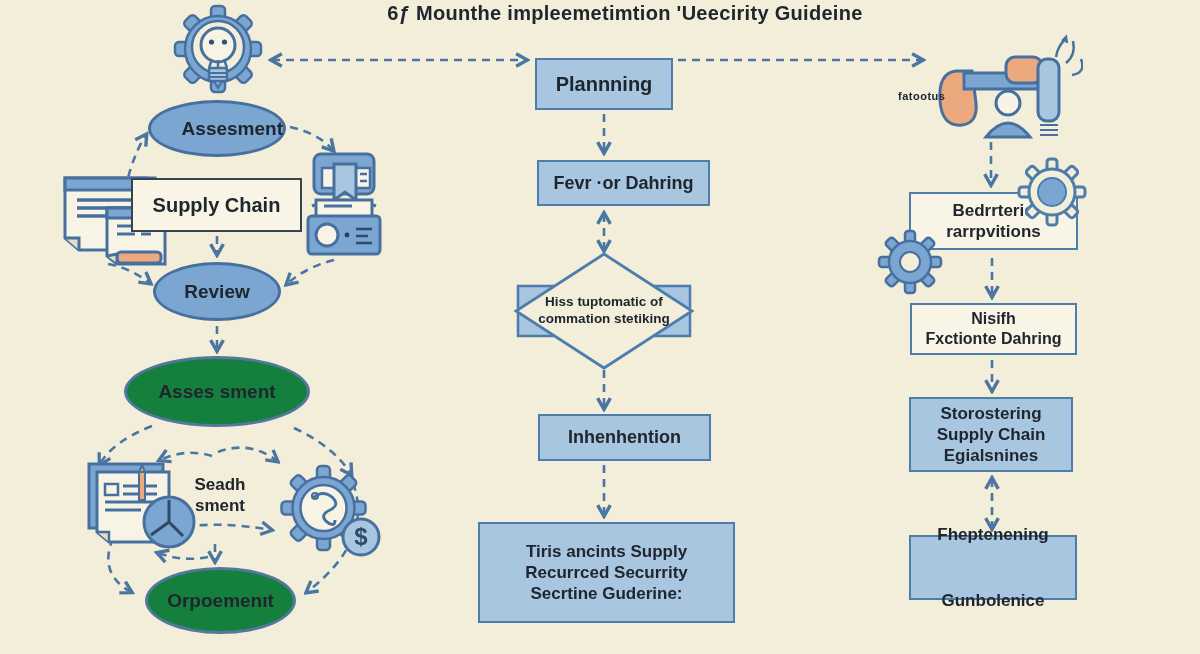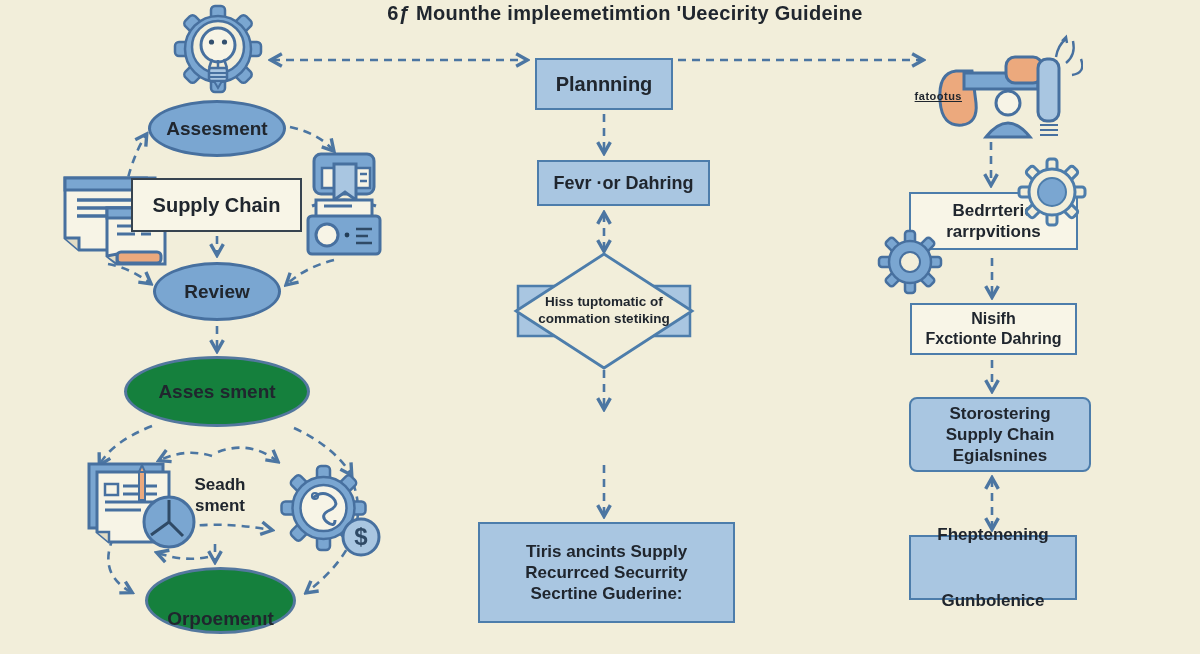--- a/index.html
+++ b/index.html
@@ -83,21 +83,21 @@
         <circle cx="43.5" cy="40" r="2.6" fill="#33506f"></circle>
         <circle cx="56.5" cy="40" r="2.6" fill="#33506f"></circle>
         <path d="M44,57 L41,66 M50,58 V67 M56,57 L59,66" stroke="#47709f" stroke-width="2.5" fill="none"></path>
         <rect x="41" y="66" width="18" height="13" rx="2" fill="#a9c6e1" stroke="#47709f" stroke-width="2.5"></rect>
         <path d="M41,71 H59 M41,75 H59" stroke="#47709f" stroke-width="2"></path>
         <path d="M46,79 L50,86 L54,79 Z" fill="#7aa6d1" stroke="#47709f" stroke-width="2"></path>
       </g>
     </svg>
   </div>
 
-  <div class="abs node ellipse ell-blue fs19" style="left:148px;top:100px;width:138px;height:57px;">
+  <div class="abs node ellipse ell-blue fs19" style="left:148px;top:100px;width:138px;height:57px;align-items:flex-end;">
     <div>Assesment</div>
   </div>
 
   <div class="abs" style="left:55px;top:166px;">
     <svg width="120" height="104" viewBox="0 0 120 104">
       <g stroke="#47709f" stroke-width="3" fill="#f7f4e6">
         <path d="M10,12 H92 L100,20 V84 H24 L10,72 Z" fill="#f7f4e6"></path>
         <rect x="10" y="12" width="90" height="12" fill="#7aa6d1"></rect>
         <path d="M10,72 L24,72 L24,84" fill="#e3ddc5"></path>
       </g>
@@ -174,21 +174,21 @@
         <circle cx="48.5" cy="46" r="31" fill="#7aa6d1" stroke="#47709f" stroke-width="2.5"></circle>
         <circle cx="48.5" cy="46" r="23" fill="#f7f4e6" stroke="#47709f" stroke-width="2.5"></circle>
         <path d="M38,36 q10,-9 20,0 q7,7 -3,12 q-11,5 -3,12 q8,6 8,-2" fill="none" stroke="#47709f" stroke-width="3"></path>
         <circle cx="40" cy="34" r="3" fill="none" stroke="#47709f" stroke-width="2.2"></circle>
       </g>
       <circle cx="86" cy="75" r="18" fill="#a9c6e1" stroke="#47709f" stroke-width="3"></circle>
       <text x="86" y="83" text-anchor="middle" font-size="24" font-weight="bold" fill="#2f4a66" font-family="Liberation Sans, sans-serif">$</text>
     </svg>
   </div>
 
-  <div class="abs node ellipse ell-orange fs19" style="left:145px;top:567px;width:151px;height:67px;justify-content:flex-end;">
+  <div class="abs node ellipse ell-orange fs19" style="left:145px;top:567px;width:151px;height:67px;">
     <div>Orpoemenıt</div>
   </div>
 
   <div class="abs node bluebox fs20" style="left:535px;top:58px;width:138px;height:52px;">
     <div>Plannning</div>
   </div>
 
   <div class="abs node bluebox fs18" style="left:517px;top:160px;width:173px;height:46px;">
     <div>Fevr ·or Dahring</div>
   </div>
@@ -197,20 +197,23 @@
     <svg width="192" height="118" viewBox="0 0 192 118">
       <rect x="10" y="34" width="172" height="50" fill="#a9c6e1" stroke="#4d7dab" stroke-width="2.5"></rect>
       <polygon points="96,2 184,59 96,116 8,59" fill="#f2eeda" stroke="#4d7dab" stroke-width="2.8"></polygon>
     </svg>
     <div class="abs node fs13" style="left:18px;top:30px;width:156px;height:58px;">
       <div>Hiss tuptomatic of</div>
       <div>commation stetiking</div>
     </div>
   </div>
 
+  <div class="abs node bluebox fs18" style="left:518px;top:414px;width:173px;height:47px;">
+    <div>Inhenhention</div>
+  </div>
 
   <div class="abs node bluebox fs17" style="left:478px;top:522px;width:257px;height:101px;">
     <div>Tiris ancints Supply</div>
     <div>Recurrced Securrity</div>
     <div>Secrtine Guderine:</div>
   </div>
 
   <div class="abs" style="left:928px;top:33px;">
     <svg width="155" height="108" viewBox="0 0 155 108">
       <path d="M28,38 q-18,2 -16,30 q2,26 22,24 q16,-2 14,-22 l-4,-32 Z" fill="#eca97d" stroke="#47709f" stroke-width="3"></path>
@@ -220,21 +223,21 @@
       <path d="M112,92 h18 M112,97 h18 M112,102 h18" stroke="#47709f" stroke-width="2.2"></path>
       <circle cx="80" cy="70" r="12" fill="#f7f4e6" stroke="#47709f" stroke-width="3"></circle>
       <path d="M58,104 q22,-28 44,0 Z" fill="#7aa6d1" stroke="#47709f" stroke-width="3"></path>
       <g fill="none" stroke="#47709f" stroke-width="2.4">
         <path d="M128,24 q2,-12 10,-18 M134,8 l4,-4 l1,6"></path>
         <path d="M138,30 q10,-8 7,-22"></path>
         <path d="M144,42 q14,-2 9,-16"></path>
       </g>
     </svg>
   </div>
-  <div class="abs caption" style="left:898px;top:90px;width:64px;text-align:right;text-decoration:underline;">fatootus</div>
+  <div class="abs caption" style="left:898px;top:90px;width:64px;text-align:left;">fatootus</div>
 
   <div class="abs node whitebox fs17" style="left:909px;top:192px;width:169px;height:58px;">
     <div>Bedrrterid</div>
     <div>rarrpvitions</div>
   </div>
 
   <div class="abs" style="left:1016px;top:156px;">
     <svg width="72" height="72" viewBox="0 0 72 72">
       <g>
         <rect x="31" y="3" width="10" height="66" rx="3" fill="#f2eeda" stroke="#4d7dab" stroke-width="3"></rect>
@@ -258,21 +261,21 @@
         <circle cx="34" cy="34" r="10" fill="#f2eeda" stroke="#47709f" stroke-width="2"></circle>
       </g>
     </svg>
   </div>
 
   <div class="abs node whitebox fs16" style="left:910px;top:303px;width:167px;height:52px;">
     <div>Nisifh</div>
     <div>Fxctionte Dahring</div>
   </div>
 
-  <div class="abs node bluebox fs17" style="left:909px;top:397px;width:182px;height:75px;border-radius:8px;">
+  <div class="abs node bluebox fs17" style="left:909px;top:397px;width:164px;height:75px;">
     <div>Storostering</div>
     <div>Supply Chain</div>
     <div>Egialsnines</div>
   </div>
 
   <div class="abs node bluebox fs17" style="left:909px;top:535px;width:168px;height:65px;gap:44px;">
     <div>Fheptenening</div>
     <div>Gunbolenice</div>
   </div>
 

